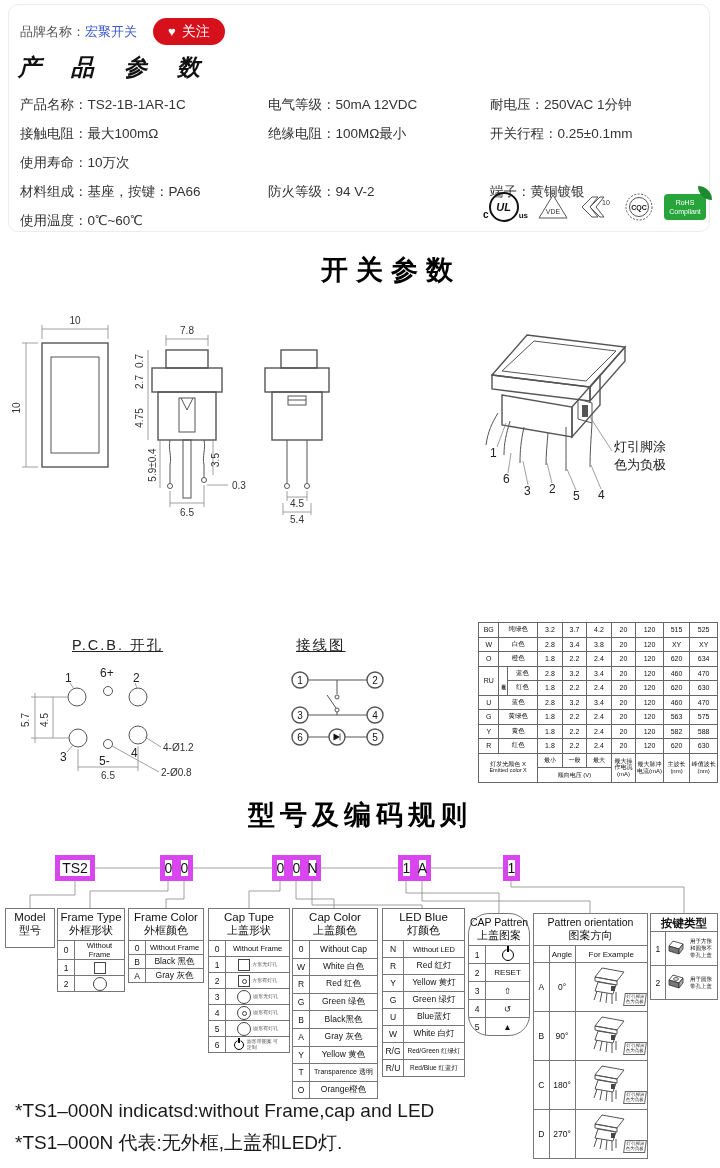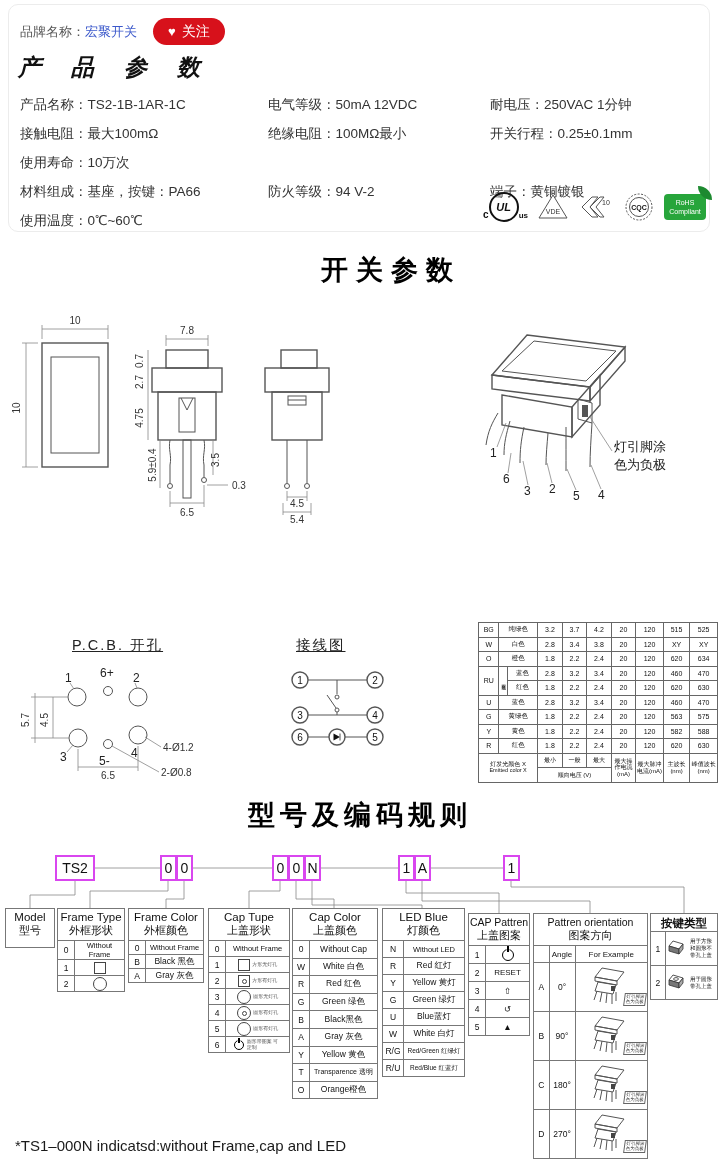--- a/index.html
+++ b/index.html
@@ -34,40 +34,40 @@
   .nt{font-size:13px;fill:#222;}
   
   .sub-title{font-size:14.5px;color:#222;text-decoration:underline;letter-spacing:2px;}
   
   .ledt{border-collapse:collapse;table-layout:fixed;width:240px;background:#fff;}
   .ledt td{border:1px solid #666;text-align:center;padding:0;height:13.5px;font-size:7px;color:#111;line-height:1.05;overflow:hidden;}
   .ledt .nm{font-size:6.5px;}
   .ledt .vl{font-size:4.5px;writing-mode:vertical-rl;letter-spacing:0;color:#333;}
   .ledt .ft{font-size:6px;}
   
-  .codebox{border:2px solid #d946ef;height:26px;box-sizing:border-box;display:flex;align-items:center;justify-content:center;font-size:14px;color:#111;background:#fff;}
+  .codebox{border:5px solid #d946ef;height:26px;box-sizing:border-box;display:flex;align-items:center;justify-content:center;font-size:14px;color:#111;background:#fff;}
   .cw{border:1px solid #777;background:#fff;box-sizing:border-box;}
   .ch{text-align:center;border-bottom:1px solid #777;}
   .ch .l1{font-size:11.5px;color:#111;padding-top:2px;}
   .ch .l2{font-size:11px;color:#111;padding-bottom:2px;}
   .ct{border-collapse:collapse;width:100%;table-layout:fixed;}
   .ct td{border:1px solid #777;border-left:none;border-right:none;padding:0 1px;font-size:8.5px;color:#111;text-align:center;overflow:hidden;}
   .ct td.cd{border-right:1px solid #777;width:14px;}
   .ct tr:last-child td{border-bottom:none;} .ct tr:first-child td{border-top:none;}
   .i-sq{display:inline-block;width:10px;height:10px;border:1px solid #444;vertical-align:middle;}
   .i-ci{display:inline-block;width:12px;height:12px;border:1px solid #444;border-radius:50%;vertical-align:middle;}
   .dot{position:relative;} .dot::after{content:"";position:absolute;left:50%;top:50%;width:3px;height:3px;margin:-1.5px;border:0.5px solid #444;border-radius:50%;}
   .tinote{font-size:5px;color:#555;line-height:1.1;display:inline-block;vertical-align:middle;text-align:left;max-width:34px;}
   .pwr{position:relative;display:inline-block;width:10px;height:10px;border:1.4px solid #000;border-radius:50%;vertical-align:middle;}
   .pwr::after{content:"";position:absolute;left:50%;top:-4px;width:2px;height:6px;background:#000;transform:translateX(-50%);box-shadow:0 0 0 0.5px #fff;}
   .pwr.sm{width:8px;height:8px;border-width:1.2px;} .pwr.sm::after{top:-3px;height:5px;}
   .glyph{font-size:11px;color:#000;}
   .otag{font-size:4.5px;color:#333;border:0.5px solid #666;line-height:1.2;padding:0 1px;transform:skewX(-8deg);display:inline-block;background:#fff;}
   .ocell{position:relative;height:48px;}
-  .fnote{font-size:15px;color:#1a1a1a;margin-top:37px;}
+  .fnote{font-size:19px;color:#1a1a1a;}
 </style>
 </head>
 <body>
 
 <div class="abs card"></div>
 
 <div class="abs brand-row">
   <span>品牌名称：</span>
   <a class="brand-link">宏聚开关</a>
   <button class="follow-btn">
@@ -629,21 +629,21 @@
             <td style="font-size:6.5px">Red/Green 红绿灯</td>
           </tr>
       <tr>
             <td class="cd" style="height:16px">R/U</td>
             <td style="font-size:6.5px">Red/Blue 红蓝灯</td>
           </tr>
     </tbody>
       </table>
   </div>
 
-  <div class="abs cw" style="left:468px;top:68px;width:62px;">
+  <div class="abs cw" style="left:468px;top:68px;width:62px;border-radius:21px;">
     <div class="ch">
         <div class="l1" style="font-size:10.5px">CAP Pattren</div>
         <div class="l2">上盖图案</div>
       </div>
     <table class="ct">
       <tbody>
           <tr>
             <td class="cd" style="height:17px">1</td>
             <td><span class="pwr"></span></td>
           </tr>

